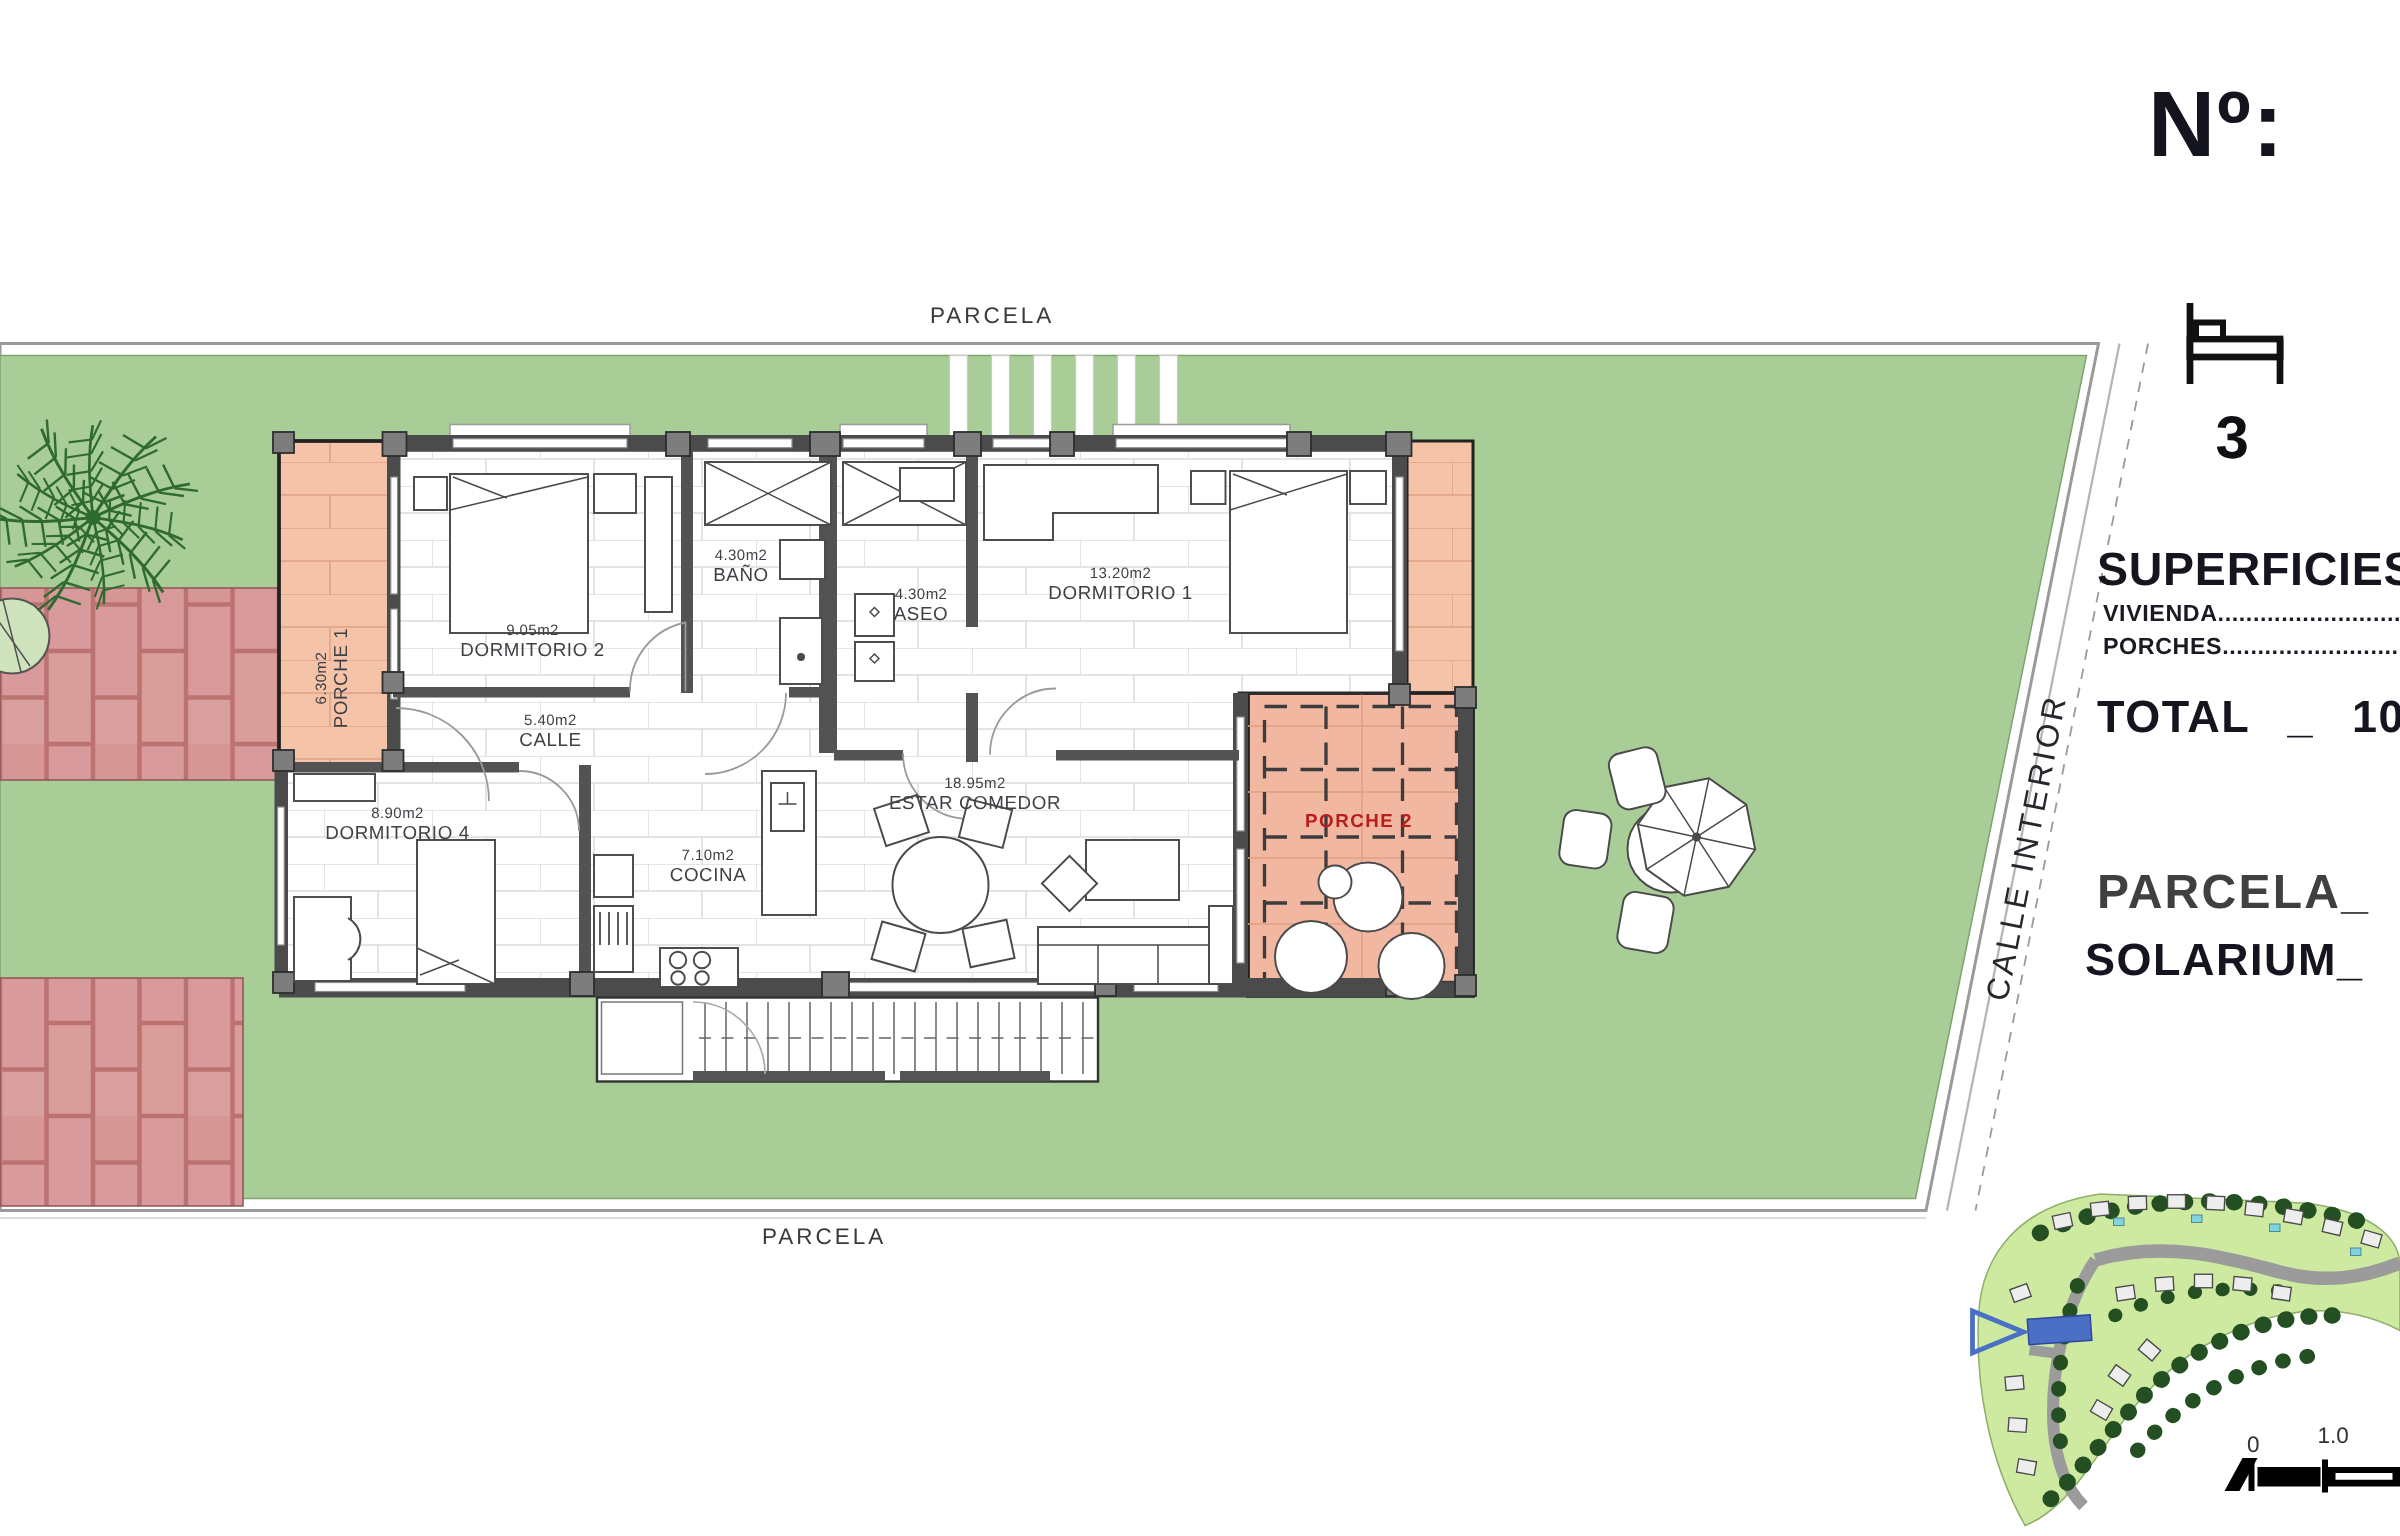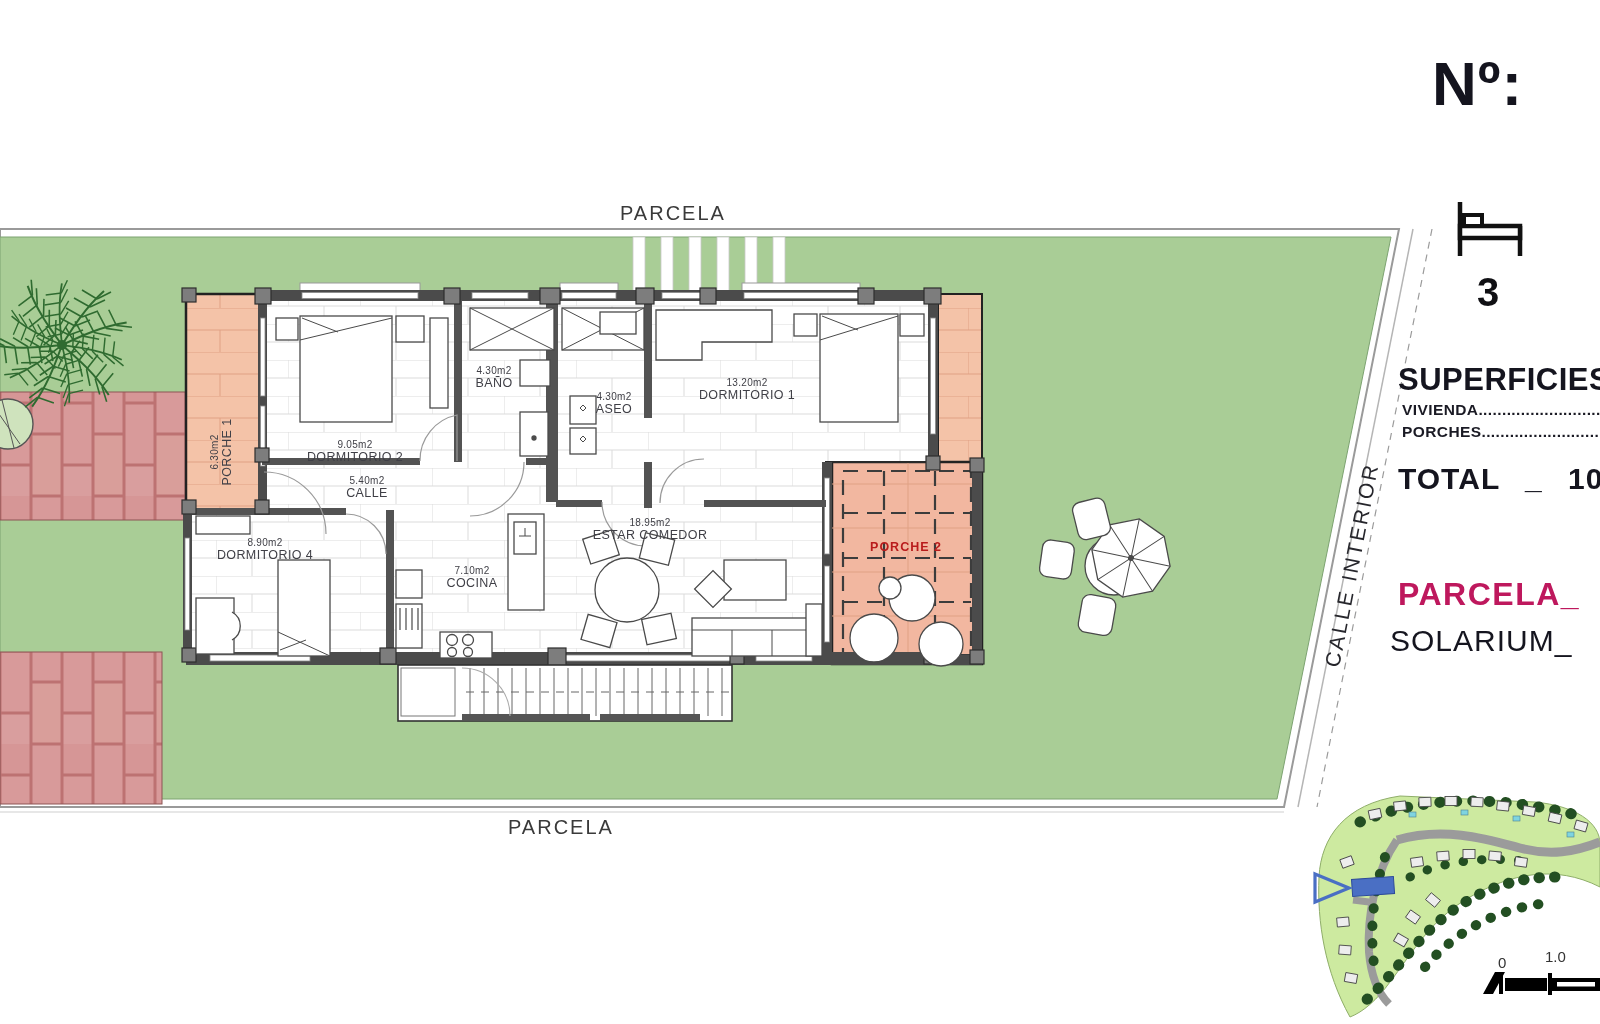--- a/index.html
+++ b/index.html
@@ -4,21 +4,21 @@
 <style>
   html,body{margin:0;padding:0;}
   body{
     width:1600px;height:1024px;position:relative;overflow:hidden;
     background:#ffffff;font-family:"Liberation Sans",sans-serif;
   }
   .abs{position:absolute;}
   svg{display:block;}
   
   .parcela-label{
-    font-size:20px;letter-spacing:2px;color:#3a3a3a;font-weight:400;
+    font-size:15px;letter-spacing:2px;color:#3a3a3a;font-weight:400;
   }
   .rlabel{
     text-align:center;color:#3f3f46;line-height:1.05;white-space:nowrap;
     transform:translate(-50%,-50%);
   }
   .rlabel .area{display:block;font-size:10px;letter-spacing:.3px;}
   .rlabel .rname{display:block;font-size:12.5px;letter-spacing:.4px;}
   .rlabel.vert{transform:translate(-50%,-50%) rotate(-90deg);}
   .rlabel.porche2 .rname{font-size:12.5px;font-weight:700;color:#b91c1c;letter-spacing:1px;}
   .calle{
@@ -26,22 +26,22 @@
     transform:translate(-50%,-50%) rotate(-79deg);white-space:nowrap;
   }
   
   .panel-no{
     font-size:62px;font-weight:700;color:#14141e;letter-spacing:1px;
   }
   .bed-count{font-size:40px;font-weight:700;color:#101014;}
   .sup-title{font-size:31px;font-weight:600;color:#15151f;letter-spacing:.5px;white-space:nowrap;}
   .sup-line{font-size:15.5px;font-weight:600;color:#1a1a24;letter-spacing:.4px;white-space:nowrap;}
   .total-line{font-size:30px;font-weight:600;color:#15151f;word-spacing:16px;letter-spacing:1px;white-space:nowrap;}
-  .parcela-line{font-size:32px;font-weight:600;color:#be185d;letter-spacing:1.5px;white-space:nowrap;}
-  .solarium-line{font-size:30px;font-weight:400;color:#15151f;letter-spacing:1px;white-space:nowrap;}
+  .parcela-line{font-size:32px;font-weight:600;color:#404040;letter-spacing:1.5px;white-space:nowrap;}
+  .solarium-line{font-size:30px;font-weight:700;color:#15151f;letter-spacing:1px;white-space:nowrap;}
 </style>
 </head>
 <body>
 
 <svg class="abs" style="left:0;top:0" width="1600" height="1024" viewBox="0 0 1600 1024">
   <defs>
 
     <pattern id="floortile" width="72" height="36" patternUnits="userSpaceOnUse">
       <rect width="72" height="36" fill="#ffffff"></rect>
       <path d="M0,0 H72 M0,18 H72 M0,0 V18 M36,18 V36" stroke="#dcdcdc" stroke-width="1" fill="none"></path>
@@ -369,21 +369,21 @@
     <rect x="246" y="196" width="49" height="13" fill="#000"></rect>
     <rect x="243" y="191" width="4" height="22" fill="#000"></rect>
     <rect x="252" y="200" width="38" height="4.5" fill="#fff"></rect>
   </g>
 </svg>
 
 <div class="abs parcela-label" style="left:620px;top:202px">PARCELA</div>
 <div class="abs parcela-label" style="left:508px;top:816px">PARCELA</div>
 <div class="abs calle" style="left:1352px;top:565px">CALLE INTERIOR</div>
 
-<div class="abs rlabel" style="left:355px;top:452px">
+<div class="abs rlabel" style="left:355px;top:428px">
   <span class="area">9.05m2</span>
   <span class="rname">DORMITORIO 2</span>
 </div>
 <div class="abs rlabel" style="left:494px;top:378px">
   <span class="area">4.30m2</span>
   <span class="rname">BAÑO</span>
 </div>
 <div class="abs rlabel" style="left:614px;top:404px">
   <span class="area">4.30m2</span>
   <span class="rname">ASEO</span>

